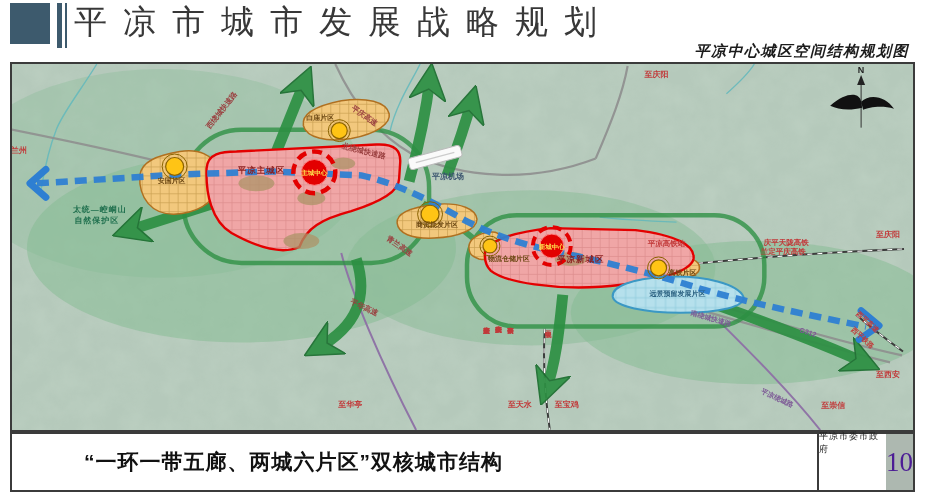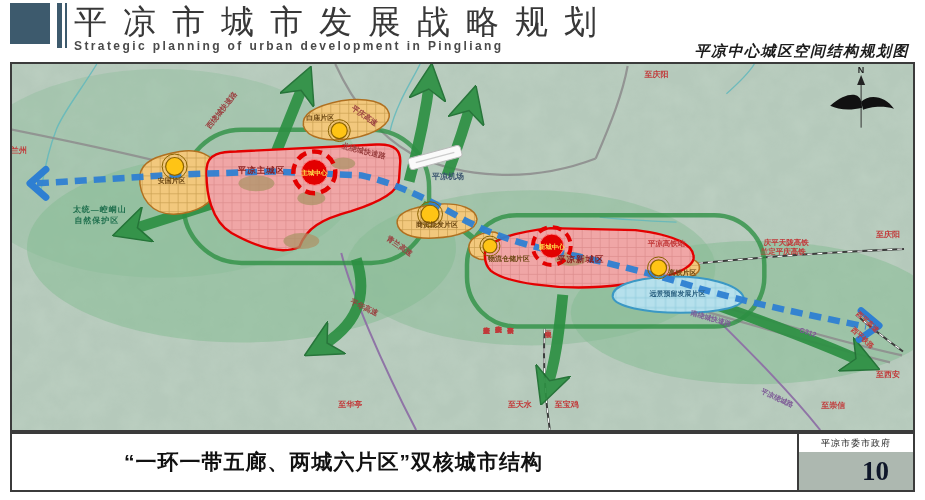--- a/index.html
+++ b/index.html
@@ -11,24 +11,24 @@
   .hdr-bar2{position:absolute;left:65px;top:3px;width:2px;height:45px;background:#3d5a6d;}
   .hdr-titles{position:absolute;left:74px;top:5px;}
   .hdr-titles h1{margin:0;font-size:33px;line-height:34px;letter-spacing:16px;font-weight:400;color:#383838;white-space:nowrap;}
   .hdr-sub{margin-top:0px;font-size:12px;font-weight:bold;letter-spacing:2.4px;color:#4a4a4a;white-space:nowrap;}
   .hdr-right{position:absolute;right:16px;top:42px;font-size:15px;letter-spacing:1.5px;font-weight:600;color:#1c1c1c;font-style:italic;}
   
   .map-frame{position:absolute;left:10px;top:62px;width:905px;height:370px;border:2px solid #3b3b3b;background:#bfd2c4;}
   .map-frame svg{display:block;width:100%;height:100%;}
   
   .footer{position:absolute;left:10px;top:432px;width:905px;height:60px;border:2px solid #3b3b3b;border-top-width:2px;display:flex;background:#fff;}
-  .footer-caption{flex:1;display:flex;align-items:center;padding-left:112px;font-size:21px;font-weight:bold;color:#111;letter-spacing:1px;white-space:nowrap;}
-  .page-box{width:116px;border-left:2px solid #3b3b3b;display:flex;flex-direction:column;}
+  .footer-caption{flex:1;display:flex;align-items:center;padding-left:72px;font-size:21px;font-weight:bold;color:#111;letter-spacing:1px;white-space:nowrap;}
+  .page-box{width:96px;border-left:2px solid #3b3b3b;display:flex;flex-direction:row;}
   .agency{height:18px;display:flex;align-items:center;justify-content:center;font-size:9px;color:#222;background:#fff;font-family:"Liberation Serif",serif;letter-spacing:1px;}
-  .pagenum{flex:1;display:flex;align-items:center;justify-content:center;background:#adb8b0;color:#0f172a;font-size:27px;font-weight:bold;font-family:"Liberation Serif",serif;padding-left:39px;}
+  .pagenum{flex:1;display:flex;align-items:center;justify-content:center;background:#adb8b0;color:#4c1d95;font-size:27px;font-weight:normal;font-family:"Liberation Serif",serif;}
   
   svg text{text-anchor:middle;font-family:"Liberation Sans",sans-serif;}
   .t-dir{fill:#c13a3a;font-size:8px;font-weight:bold;}
   .t-road{fill:#9a4040;font-size:7.5px;font-weight:bold;}
   .t-roadp{fill:#7d5a96;font-size:7px;font-weight:bold;}
   .t-zone{fill:#6b4712;font-size:7px;font-weight:bold;}
   .t-city{fill:#8c1d1d;font-size:8.5px;font-weight:bold;letter-spacing:1px;}
   .t-core{fill:#ffe14d;font-size:6.5px;font-weight:bold;}
   .t-blue{fill:#2a6080;font-size:7px;font-weight:bold;}
   .t-green{fill:#1d6e4c;font-size:8px;font-weight:bold;letter-spacing:1px;}
@@ -41,21 +41,20 @@
 </head>
 <body>
 
 <div class="page">
 
   <div class="hdr-square"></div>
   <div class="hdr-bar1"></div>
   <div class="hdr-bar2"></div>
   <div class="hdr-titles">
     <h1>平凉市城市发展战略规划</h1>
-    <div class="hdr-sub">Strategic planning of urban development in Pingliang</div>
   </div>
   <div class="hdr-right">平凉中心城区空间结构规划图</div>
 
   <div class="map-frame">
   <svg viewBox="0 0 903 368" preserveAspectRatio="none">
     <defs>
       <pattern id="patRed" width="9" height="9" patternUnits="userSpaceOnUse">
         <rect width="9" height="9" fill="#f0a6a6"></rect>
             <path d="M0 4.5H9M4.5 0V9" stroke="#dd8c8c" stroke-width="0.7"></path>
       </pattern>

